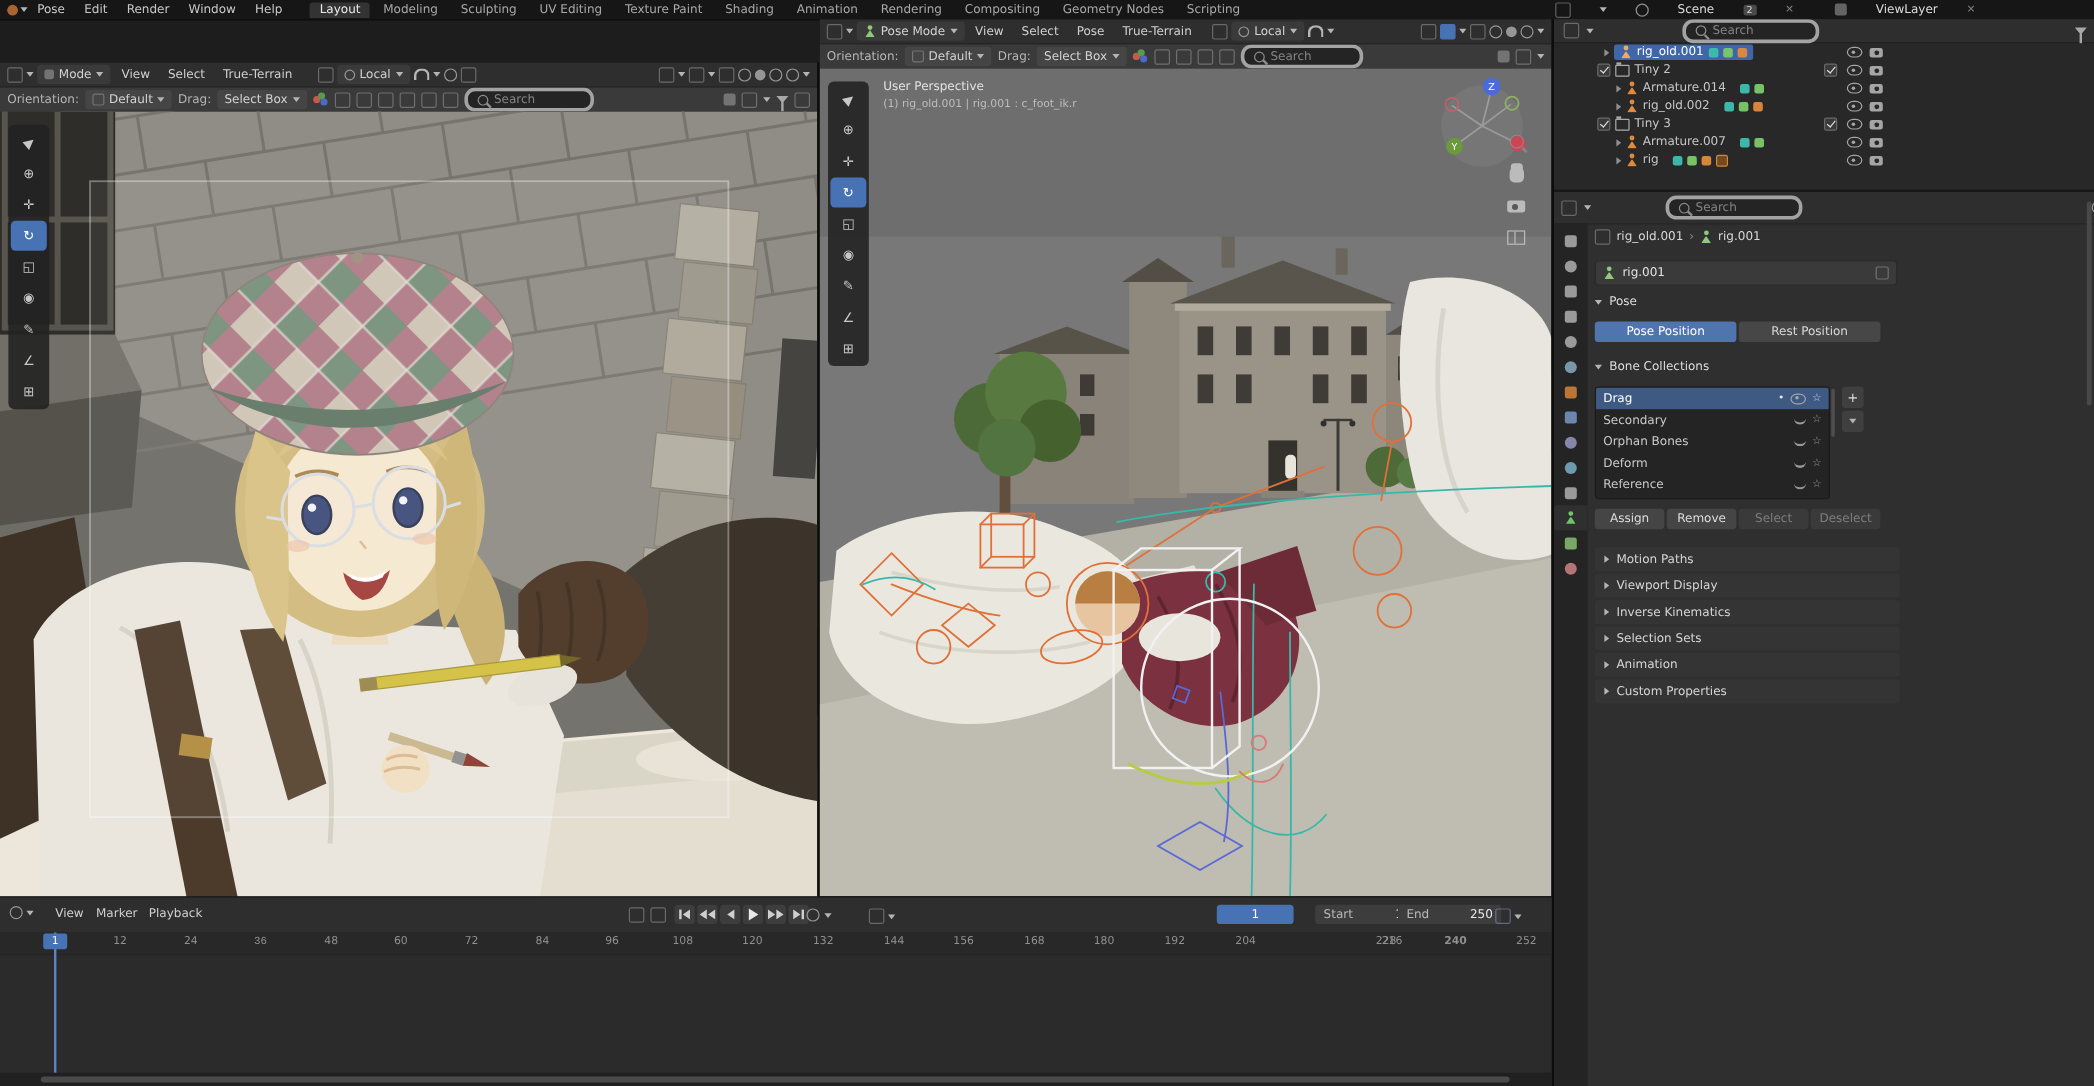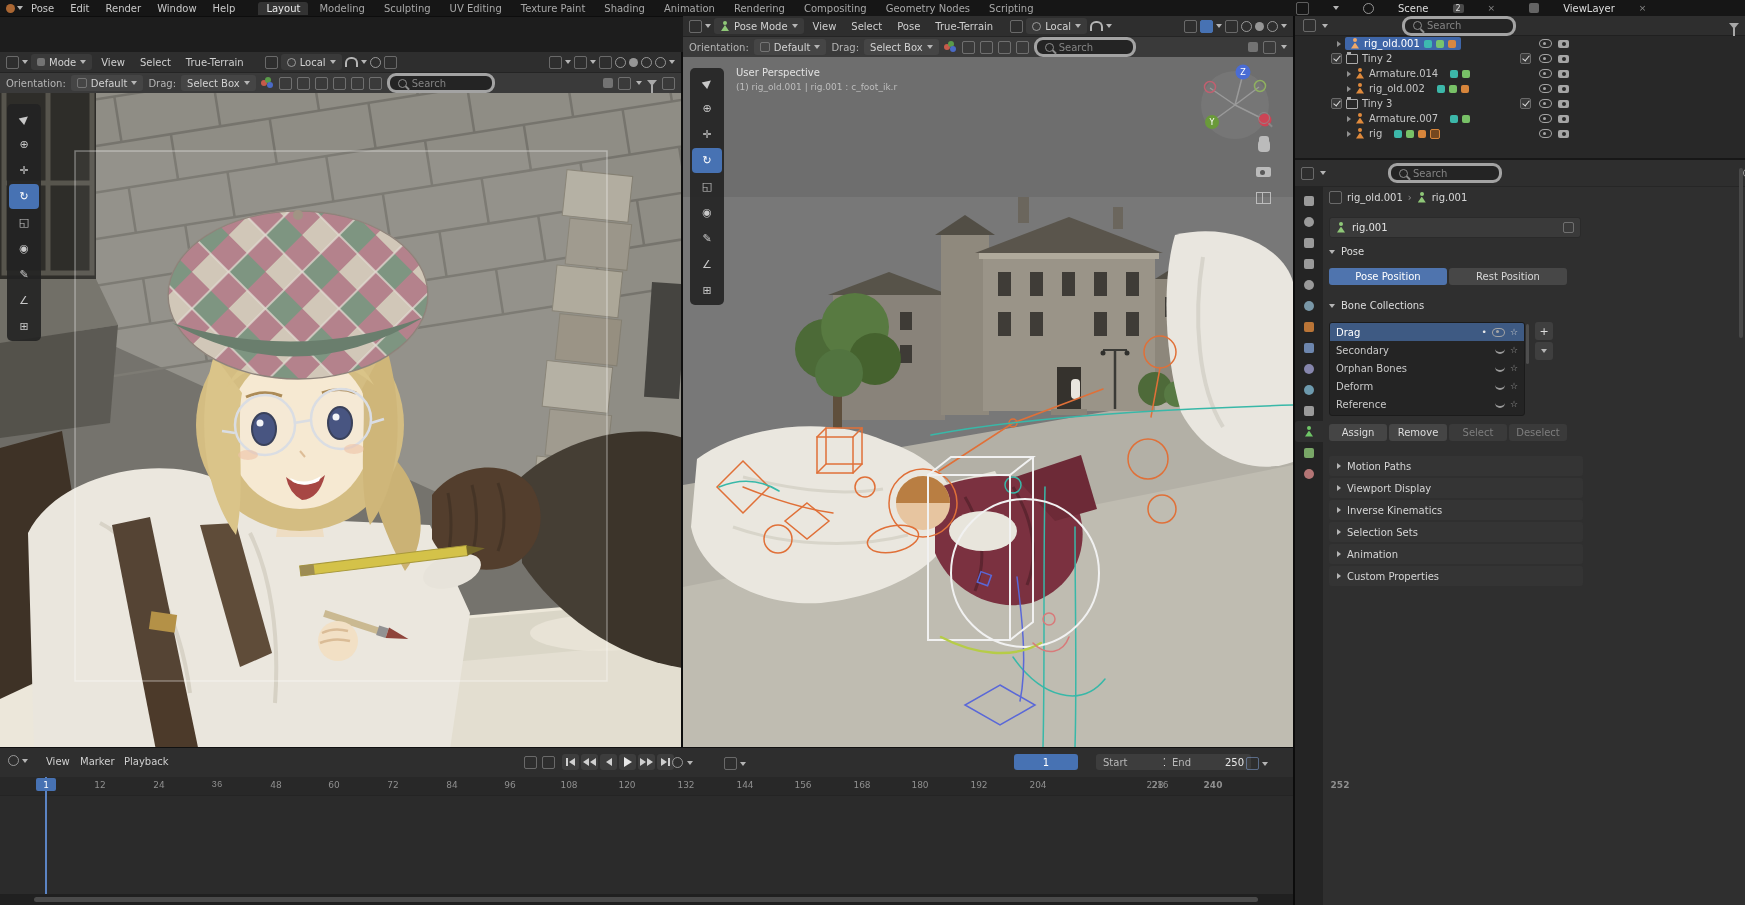--- a/index.html
+++ b/index.html
@@ -899,21 +899,21 @@
       <span class="tick" style="left:686px;">132</span>
       <span class="tick" style="left:745px;">144</span>
       <span class="tick" style="left:803px;">156</span>
       <span class="tick" style="left:862px;">168</span>
       <span class="tick" style="left:920px;">180</span>
       <span class="tick" style="left:979px;">192</span>
       <span class="tick" style="left:1038px;">204</span>
       <span class="tick" style="left:1160px;">216</span>
       <span class="tick" style="left:1155px;">228</span>
       <span class="tick" style="left:1213px;font-weight:bold;">240</span>
-      <span class="tick" style="left:1340px;font-weight:bold;">252</span>
+      <span class="tick" style="left:1272px;">252</span>
     </div>
     <div class="abs" style="left:45px;top:29px;width:2px;height:117px;background:#5b84c4;"></div>
     <div class="abs" style="left:36px;top:30px;width:20px;height:13px;background:#4772b3;border-radius:2px;color:#fff;font-size:9px;display:flex;align-items:center;justify-content:center;">1</div>
     <div class="abs" style="left:0;top:146px;width:100%;height:12px;background:#202020;">
       <div class="abs" style="left:34px;top:3px;width:1224px;height:5px;background:#4a4a4a;border-radius:2.5px;"></div>
     </div>
   </div>
 
 </div>
 

